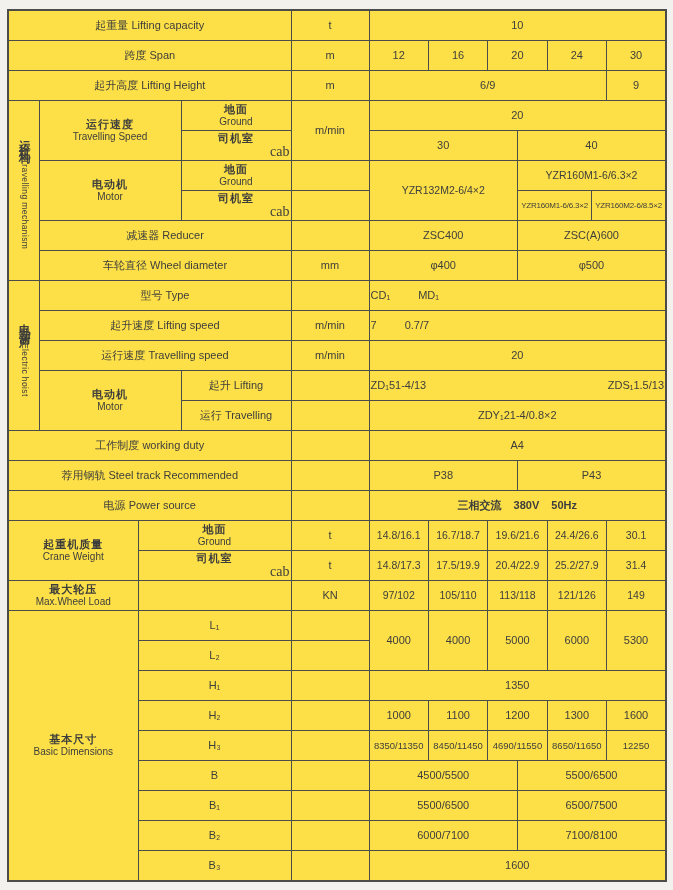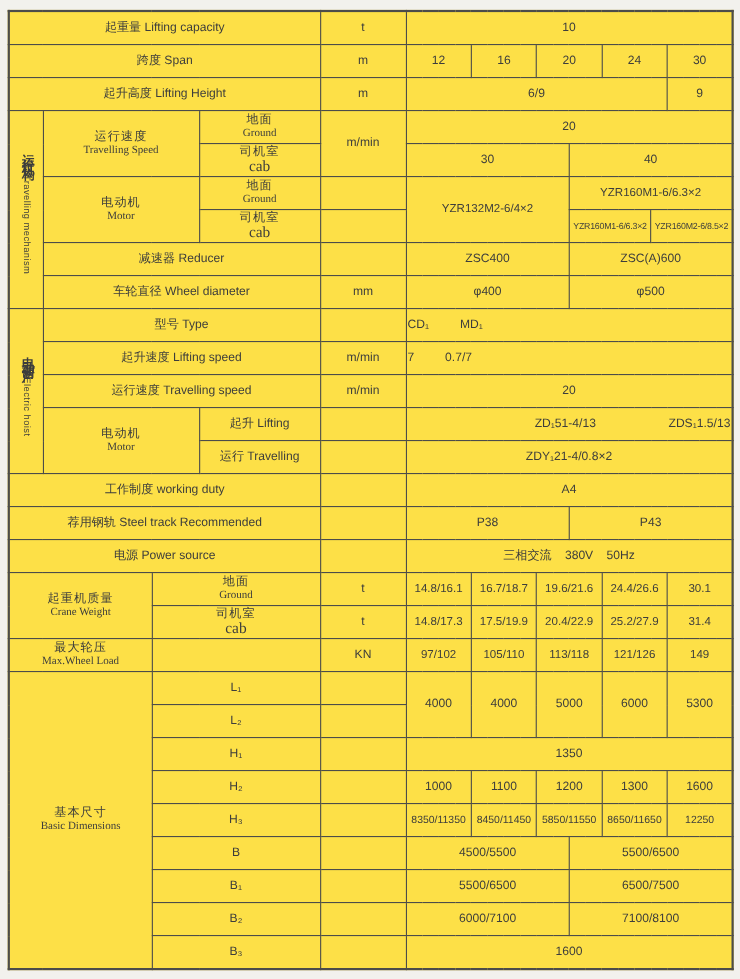--- a/index.html
+++ b/index.html
@@ -21,33 +21,33 @@
     border:1px solid #4c4c4a;
     height:29px;
     padding:0 1px;
     text-align:center;
     vertical-align:middle;
     font-size:11px;
     line-height:1.2;
     overflow:hidden;
   }
   .lines span{display:block;}
-  .zh{font-weight:400;letter-spacing:1px;}
-  .en{font-size:10px;font-family:Liberation Serif, serif;}
-  .cab{font-family:"Liberation Serif","DejaVu Serif",serif;font-size:14px;line-height:1;}
+  .zh{font-weight:700;letter-spacing:1px;}
+  .en{font-size:10px;}
+  .cab{font-family:"Liberation Serif","DejaVu Serif",serif;font-size:14px;line-height:1;text-align:right;}
   .pair{display:flex;gap:28px;}
-  .pair-wide{display:flex;justify-content:flex-end;gap:66px;}
+  .pair-wide{display:flex;justify-content:space-between;gap:66px;}
   .sm{font-size:8px;letter-spacing:-0.2px;}
   .h3s{font-size:9.5px;}
   .cw{font-size:10.5px;}
   .vwrap{display:flex;align-items:center;justify-content:center;height:100%;}
   .vert{writing-mode:vertical-lr;text-orientation:mixed;white-space:nowrap;}
   .vert .vzh{font-size:11.5px;font-weight:600;letter-spacing:4px;}
   .vert .ven{font-size:8.5px;margin-top:9px;letter-spacing:0.4px;}
-  .power{word-spacing:9px;}
+  .power{word-spacing:9px;font-weight:bold;}
 </style>
 </head>
 <body>
 
 <table>
   <colgroup>
     <col style="width:31px">
       <col style="width:99px">
       <col style="width:43px">
       <col style="width:110px">
@@ -300,21 +300,21 @@
     <td colspan="4">1200</td>
     <td colspan="4">1300</td>
     <td colspan="4">1600</td>
   </tr>
 
   <tr>
     <td colspan="2">H₃</td>
     <td></td>
     <td colspan="4" class="h3s">8350/11350</td>
     <td colspan="4" class="h3s">8450/11450</td>
-    <td colspan="4" class="h3s">5850/11550</td>
+    <td colspan="4" class="h3s">4690/11550</td>
     <td colspan="4" class="h3s">8650/11650</td>
     <td colspan="4" class="h3s">12250</td>
   </tr>
 
   <tr>
     <td colspan="2">B</td>
     <td></td>
     <td colspan="10">4500/5500</td>
     <td colspan="10">5500/6500</td>
   </tr>

